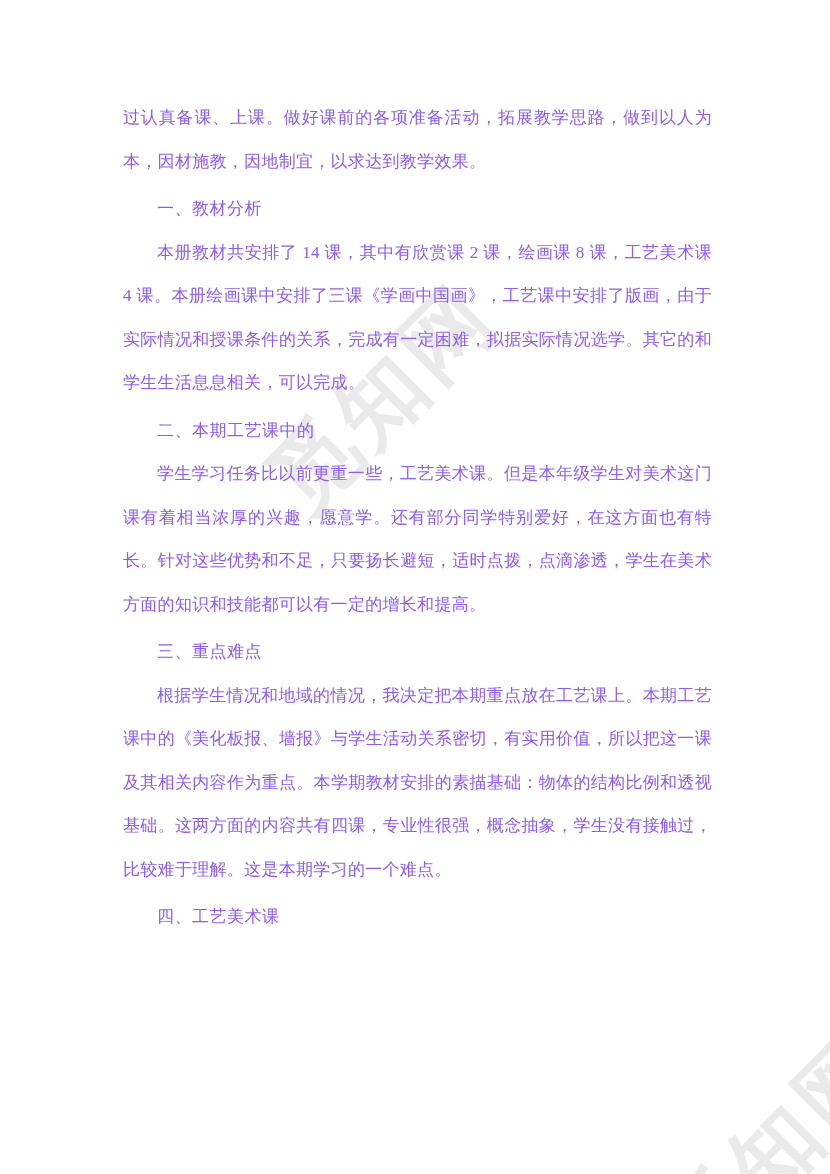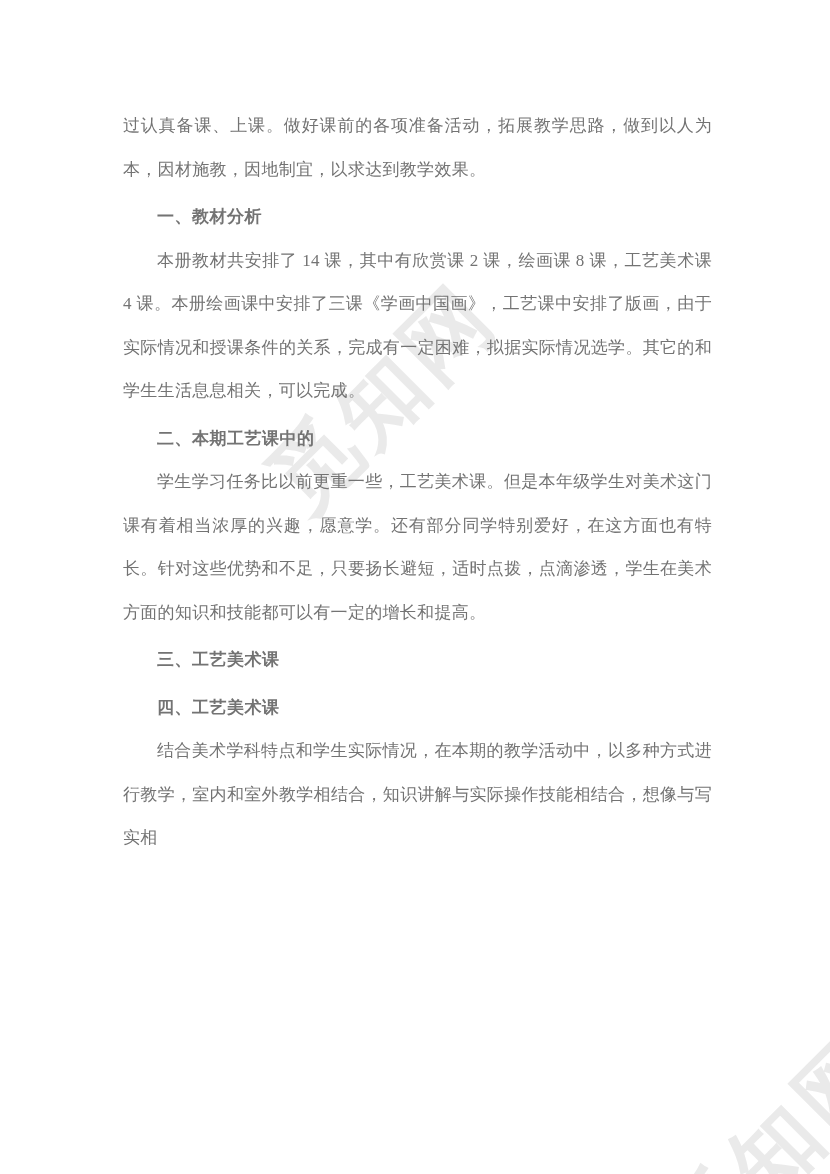--- a/index.html
+++ b/index.html
@@ -11,38 +11,38 @@
     position: relative;
     width: 830px;
     height: 1174px;
     background: #ffffff;
     overflow: hidden;
     font-family: "Liberation Serif", "DejaVu Serif", serif;
   }
   .content {
     position: absolute;
     left: 123px;
-    top: 104px;
+    top: 96px;
     width: 589px;
-    color: #737373;
+    color: #8b5cf6;
     font-size: 17px;
     line-height: 43.5px;
     text-align: justify;
     letter-spacing: 0.3px;
   }
   .content p {
     margin: 0;
     padding: 0;
   }
   p.indent {
     text-indent: 2em;
   }
   p.heading {
     font-family: "Liberation Sans", "DejaVu Sans", sans-serif;
-    font-weight: bold;
+    font-weight: normal;
     text-indent: 2em;
     margin-top: 4px;
     letter-spacing: 0.5px;
   }
   .watermark {
     position: absolute;
     font-family: "DejaVu Sans", sans-serif;
     font-weight: bold;
     font-size: 86px;
     color: rgba(140, 140, 140, 0.18);
@@ -78,21 +78,21 @@
 
 
     <p class="heading">一、教材分析</p>
 
     <p class="body indent">本册教材共安排了 14 课，其中有欣赏课 2 课，绘画课 8 课，工艺美术课 4 课。本册绘画课中安排了三课《学画中国画》，工艺课中安排了版画，由于实际情况和授课条件的关系，完成有一定困难，拟据实际情况选学。其它的和学生生活息息相关，可以完成。</p>
 
     <p class="heading">二、本期工艺课中的</p>
 
     <p class="body indent">学生学习任务比以前更重一些，工艺美术课。但是本年级学生对美术这门课有着相当浓厚的兴趣，愿意学。还有部分同学特别爱好，在这方面也有特长。针对这些优势和不足，只要扬长避短，适时点拨，点滴渗透，学生在美术方面的知识和技能都可以有一定的增长和提高。</p>
 
-    <p class="heading">三、工艺美术课</p>
+    <p class="heading">三、重点难点</p>
 
+    <p class="body indent">根据学生情况和地域的情况，我决定把本期重点放在工艺课上。本期工艺课中的《美化板报、墙报》与学生活动关系密切，有实用价值，所以把这一课及其相关内容作为重点。本学期教材安排的素描基础：物体的结构比例和透视基础。这两方面的内容共有四课，专业性很强，概念抽象，学生没有接触过，比较难于理解。这是本期学习的一个难点。</p>
 
     <p class="heading">四、工艺美术课</p>
 
-    <p class="body indent">结合美术学科特点和学生实际情况，在本期的教学活动中，以多种方式进行教学，室内和室外教学相结合，知识讲解与实际操作技能相结合，想像与写实相</p>
   </div>
 
 </div>
 
 </body></html>

